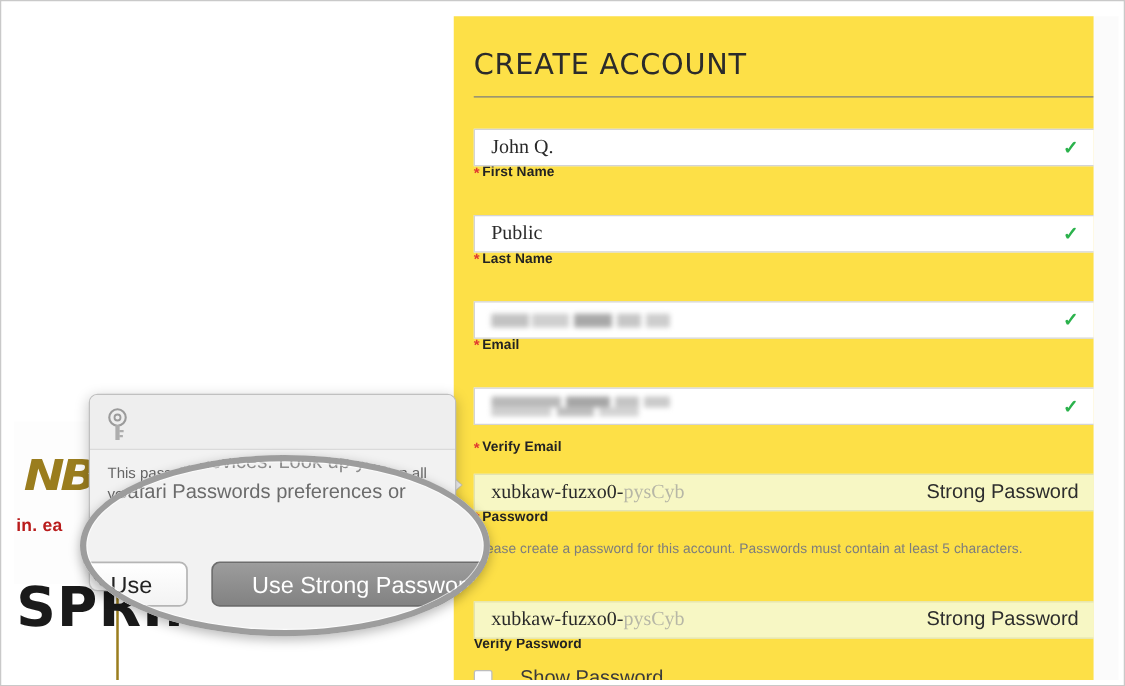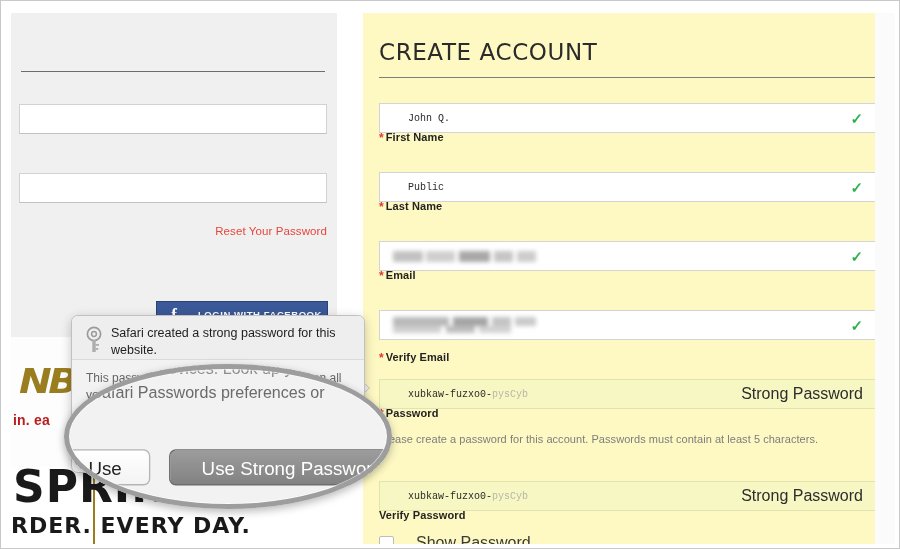--- a/index.html
+++ b/index.html
@@ -164,21 +164,21 @@
     left: 330px; top: 6px;
     width: 26px; height: 531px;
     background: #ffffff;
   }
 
   
   .right-col {
     position: absolute;
     left: 356px; top: 6px;
     width: 512px; height: 531px;
-    background: #fef9c3;
+    background: #fde047;
     overflow: hidden;
   }
   .right-edge {
     position: absolute;
     left: 868px; top: 6px;
     width: 20px; height: 531px;
     background: #fbfbfb;
   }
 
   .form-title {
@@ -220,24 +220,24 @@
     background: #ffffff;
     border: 1px solid #d4d4d4;
     display: flex;
     align-items: center;
   }
   .field-box.pw {
     background: #f7f7c4;
     border-color: #e3e3b0;
   }
   .field-value {
-    margin-left: 28px;
-    font-size: 10px;
+    margin-left: 13px;
+    font-size: 16px;
     color: #2a2a2a;
-    font-family: Liberation Mono, monospace;
+    font-family: Liberation Serif, serif;
   }
   .field-value .fade {
     color: #b7b7a6;
   }
   .check-ok {
     position: absolute;
     right: 13px;
     color: #2bb24c;
     font-size: 15px;
     font-weight: bold;
@@ -462,39 +462,27 @@
     width: 100%; height: 22px;
     background: #ffffff;
   }
 </style>
 </head>
 <body>
 
 <div class="page-frame">
   <div class="page-inner">
 
-    <div class="left-col">
-      <div class="left-hr"></div>
-      <div class="left-input i1"></div>
-      <div class="left-input i2"></div>
-      <div class="reset-link">Reset Your Password</div>
-
-      <div class="fb-btn">
-        <span class="fb-icon">f</span>
-        <span class="fb-label">LOGIN WITH FACEBOOK</span>
-      </div>
-    </div>
 
     <div class="promo">
       <div class="promo-white-top"></div>
       <div class="nb-logo">NB</div>
       <div class="nb-sub">in. ea</div>
       <div class="promo-divider"></div>
       <div class="promo-headline">SPRING</div>
-      <div class="promo-sub">RDER. EVERY DAY.</div>
     </div>
 
     <div class="gutter"></div>
 
     <div class="right-col">
 
       <div class="form-title">CREATE ACCOUNT</div>
       <div class="title-hr"></div>
 
       <div class="field-label" style="top:75px">
@@ -558,21 +546,20 @@
       <div class="pw-pop-head">
         <span class="key-icon">
           <svg width="22" height="28" viewBox="0 0 22 28">
             <circle cx="11" cy="8" r="6.6" fill="none" stroke="#9b9b9b" stroke-width="1.7"></circle>
             <circle cx="11" cy="8" r="2.4" fill="none" stroke="#9b9b9b" stroke-width="1.5"></circle>
             <rect x="9.3" y="14" width="3.4" height="12" fill="#adadad"></rect>
             <rect x="12.5" y="18" width="3.4" height="1.8" fill="#adadad"></rect>
             <rect x="12.5" y="22" width="2.8" height="1.8" fill="#adadad"></rect>
           </svg>
         </span>
-        <span class="pw-pop-headline">Safari created a strong password for this website.</span>
       </div>
       <div class="pw-pop-body">This password will be saved and available on all your devices. Look up your passwords in Safari Passwords preferences or by asking Siri.</div>
       <div class="pw-pop-buttons">
         <button class="btn-dont-use">Don’t Use</button>
         <button class="btn-use-strong">Use Strong Password</button>
       </div>
     </div>
 
     <div class="lens-content">
       <div class="lens-scale">

